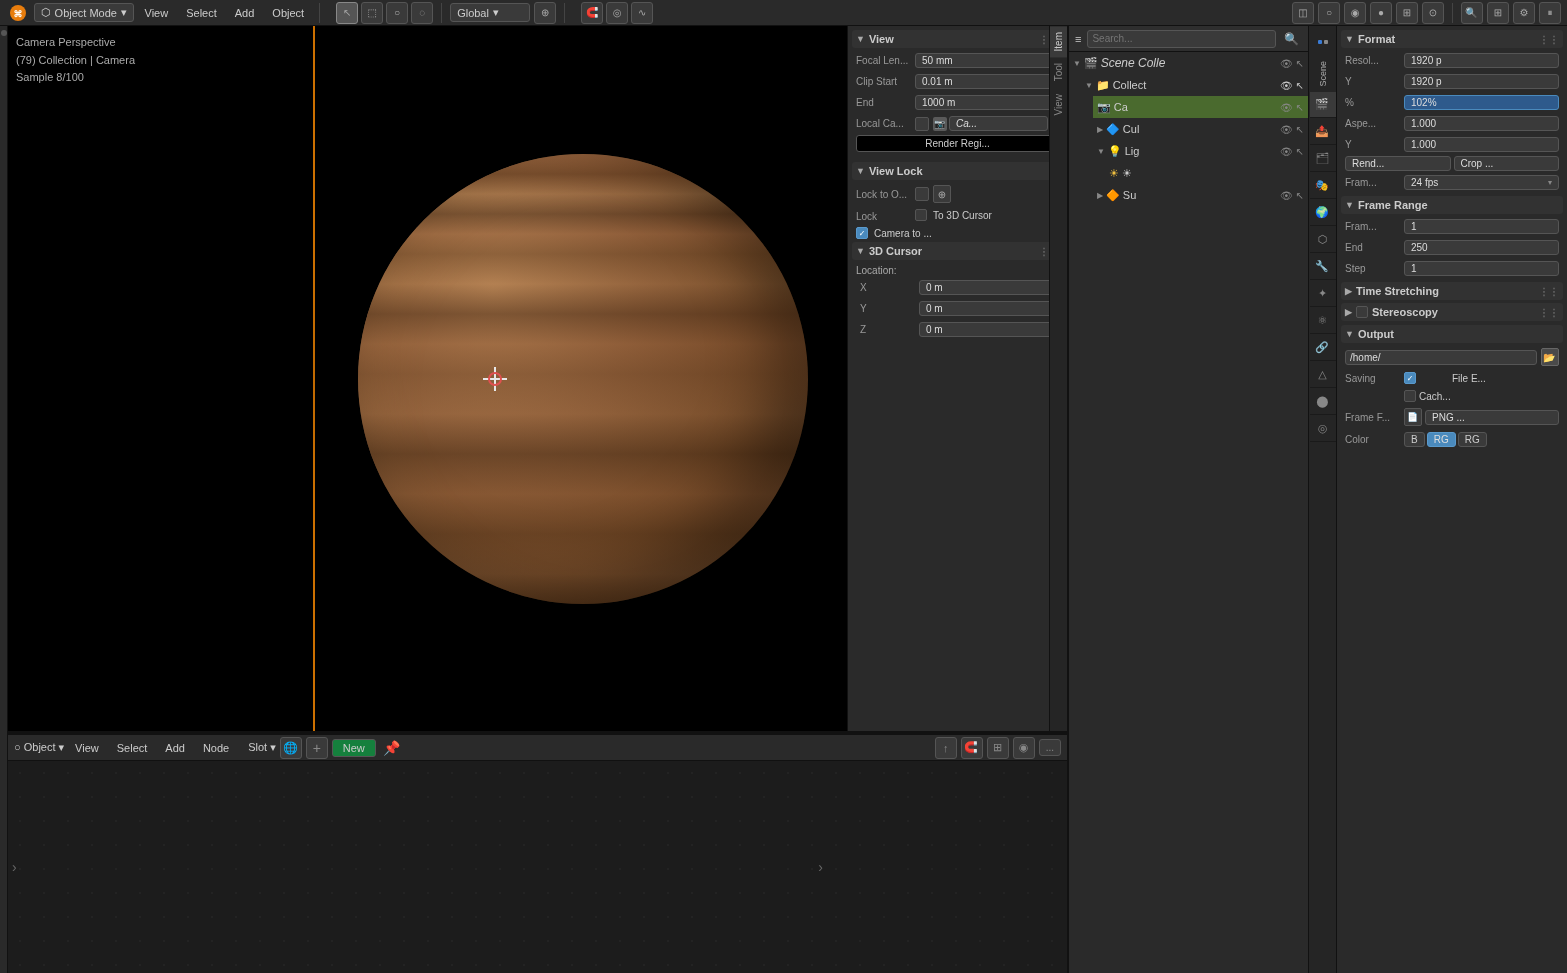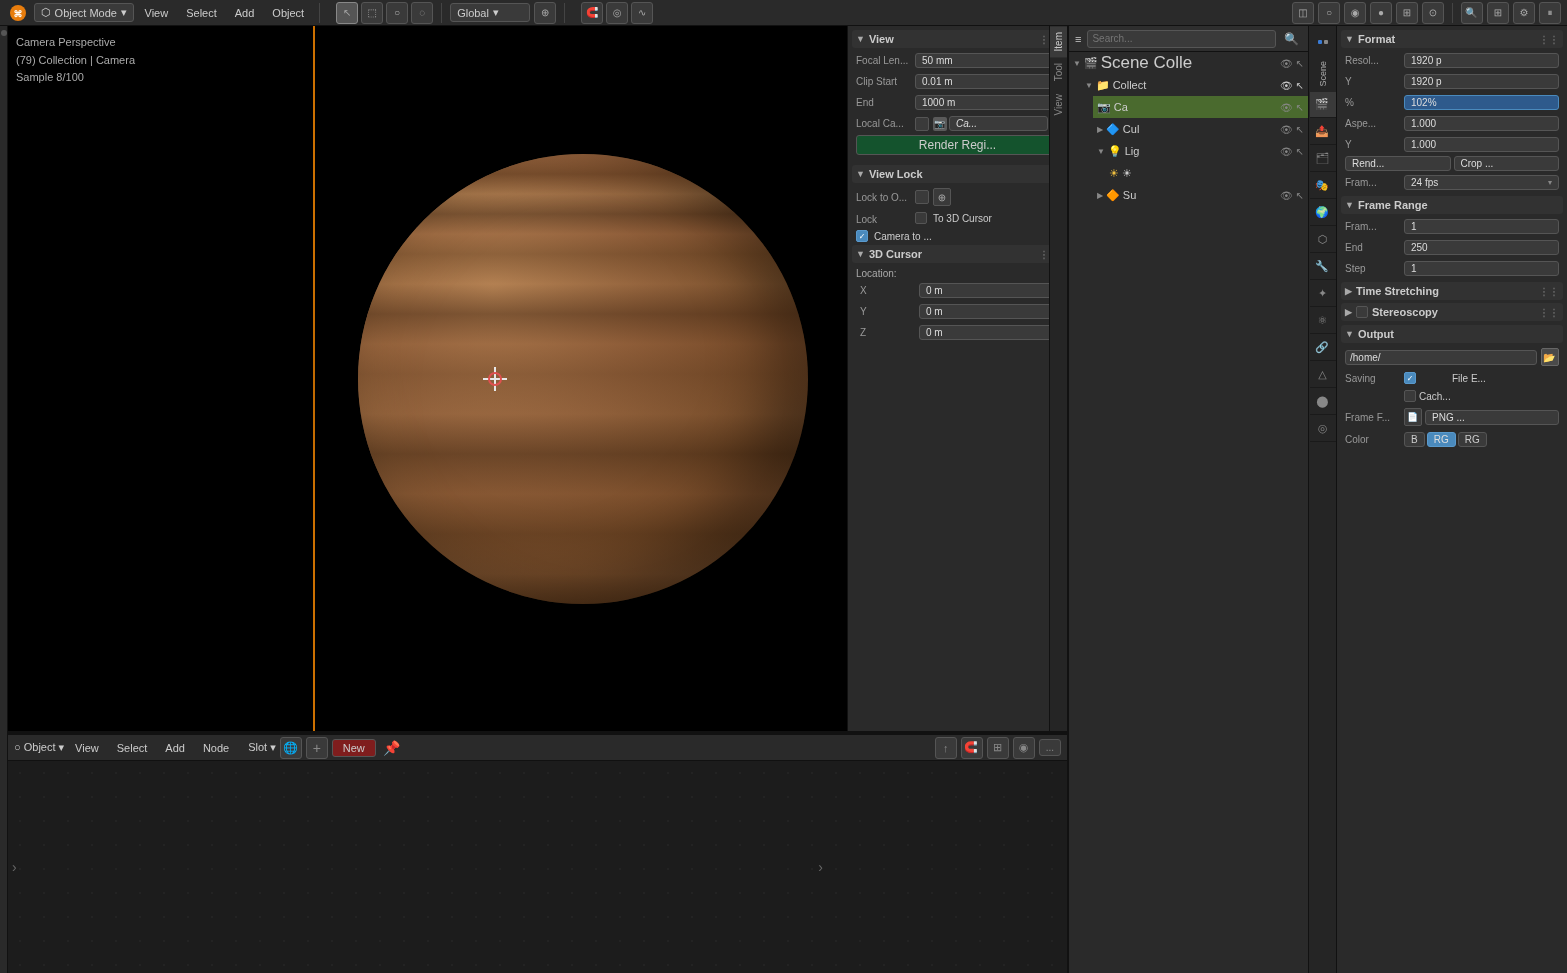--- a/index.html
+++ b/index.html
@@ -511,25 +511,25 @@
       padding: 2px 4px;
       gap: 4px;
       margin-bottom: 2px;
     }
     .close-btn {
       color: #888;
       cursor: pointer;
       font-size: 11px;
     }
     .render-region-btn {
-      background: #14532d;
+      background: #000000;
       border: 1px solid #555;
       border-radius: 3px;
       padding: 2px 8px;
-      font-size: 12px;
+      font-size: 10px;
       color: #ccc;
       cursor: pointer;
       width: 100%;
       text-align: center;
       margin-bottom: 2px;
     }
   </style>
 </head>
 <body>
 
@@ -748,21 +748,21 @@
           <div class="mode-selector">
             <span>Slot</span>
             <span>▾</span>
           </div>
         </div>
 
         <div style="width:22px;height:22px;background:#3a3a3a;border:1px solid #555;border-radius:3px;display:flex;align-items:center;justify-content:center;font-size:12px;color:#888;cursor:pointer;">🌐</div>
 
         <div style="width:22px;height:22px;background:#3a3a3a;border:1px solid #555;border-radius:3px;display:flex;align-items:center;justify-content:center;font-size:14px;color:#888;cursor:pointer;">+</div>
 
-        <div style="padding:2px 10px;background:#7f1d1d;border:1px solid #555;border-radius:3px;font-size:11px;color:#ccc;cursor:pointer;">New</div>
+        <div style="padding:2px 10px;background:#15803d;border:1px solid #555;border-radius:3px;font-size:11px;color:#ccc;cursor:pointer;">New</div>
 
         <div style="margin-left:4px;color:#888;font-size:14px;cursor:pointer;">📌</div>
 
         <div style="margin-left:auto;display:flex;gap:4px;align-items:center;">
           <div style="width:22px;height:22px;background:#3a3a3a;border:1px solid #555;border-radius:3px;display:flex;align-items:center;justify-content:center;font-size:11px;color:#888;">↑</div>
           <div style="width:22px;height:22px;background:#3a3a3a;border:1px solid #555;border-radius:3px;display:flex;align-items:center;justify-content:center;font-size:11px;color:#888;">🧲</div>
           <div style="width:22px;height:22px;background:#3a3a3a;border:1px solid #555;border-radius:3px;display:flex;align-items:center;justify-content:center;font-size:11px;color:#888;">⊞</div>
           <div style="width:22px;height:22px;background:#3a3a3a;border:1px solid #555;border-radius:3px;display:flex;align-items:center;justify-content:center;font-size:11px;color:#888;">◉</div>
           <div style="padding:2px 6px;background:#3a3a3a;border:1px solid #555;border-radius:3px;font-size:10px;color:#888;">...</div>
         </div>
@@ -787,21 +787,21 @@
         <span style="font-size:11px;font-weight:bold;color:#ccc;">≡</span>
         <input type="text" class="search-box" placeholder="Search..." style="">
         <div style="width:20px;height:20px;display:flex;align-items:center;justify-content:center;color:#888;cursor:pointer;font-size:12px;">🔍</div>
       </div>
 
       <div class="coll-content">
 
         <div class="coll-item">
           <span class="tree-arrow">▼</span>
           <span style="font-size:11px;color:#ccc;">🎬</span>
-          <span style="flex:1;font-size:17px;">Scene Colle</span>
+          <span style="flex:1;font-size:12px;font-style:italic;">Scene Colle</span>
           <div class="coll-icons">
             <span class="coll-icon-btn">👁</span>
             <span class="coll-icon-btn">↖</span>
           </div>
         </div>
 
         <div class="coll-item coll-indent1">
           <span class="tree-arrow">▼</span>
           <span style="font-size:11px;color:#ccc;">📁</span>
           <span style="flex:1;font-size:11px;">Collect</span>

